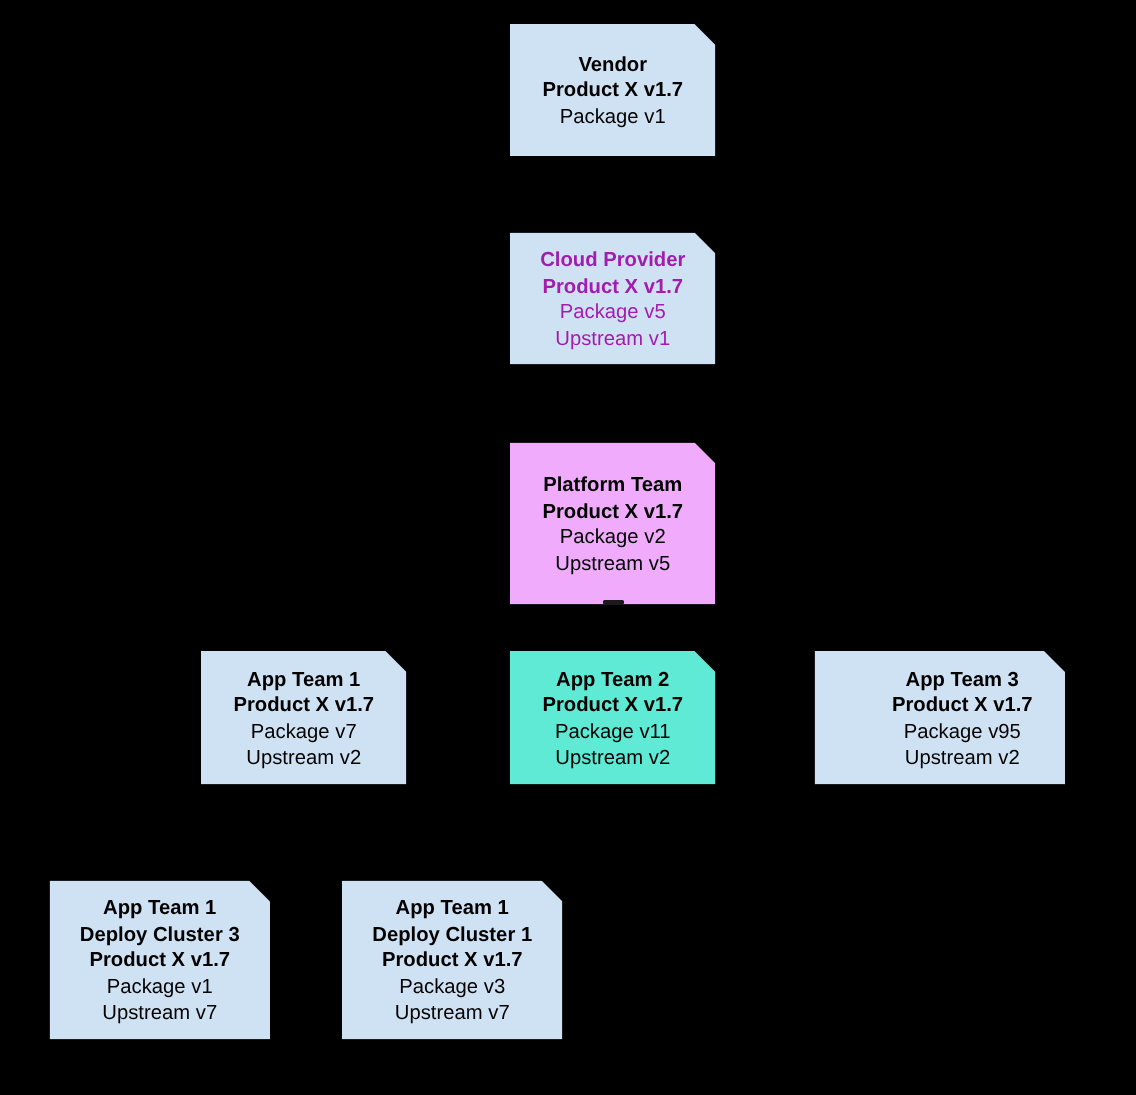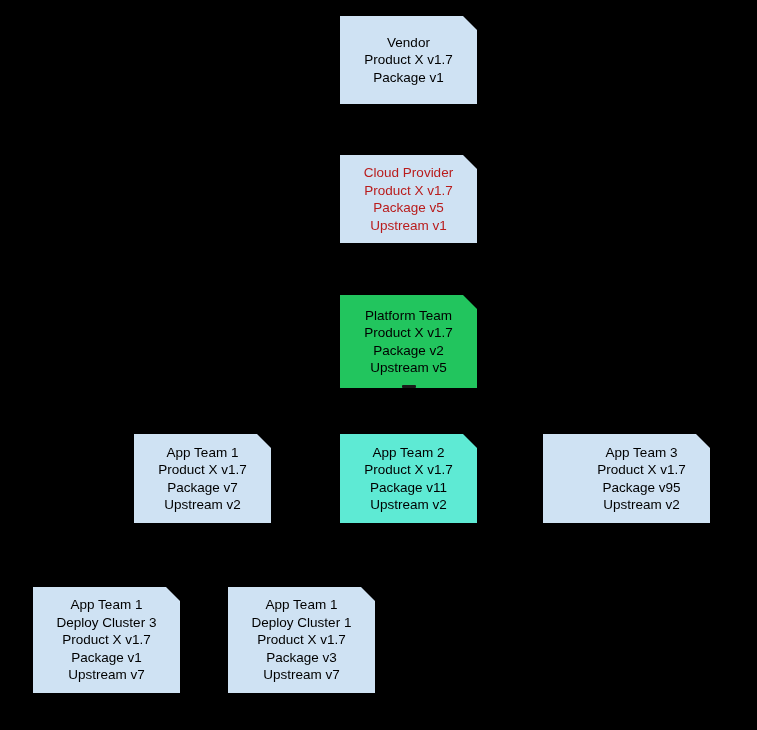--- a/index.html
+++ b/index.html
@@ -26,21 +26,21 @@
     justify-content: center;
     text-align: center;
     overflow: hidden;
   }
   .node .line {
     font-size: 13.5px;
     line-height: 17.5px;
     white-space: nowrap;
   }
   .node .line.bold {
-    font-weight: normal;
+    font-weight: bold;
   }
   .fragment {
     position: absolute;
     bottom: 0;
     left: 50%;
     transform: translateX(-50%);
     width: 14px;
     height: 3px;
     background: #1a1a1a;
     border-radius: 1px;
@@ -48,27 +48,27 @@
 </style>
 </head>
 <body>
 
 <div id="canvas" style="width: 757px; height: 730px; background: rgb(0, 0, 0);">
     <div class="node" style="left: 340px; top: 16px; width: 137px; height: 88px; background: rgb(207, 226, 243); color: rgb(0, 0, 0);">
       <div class="line bold">Vendor</div>
       <div class="line bold">Product X v1.7</div>
       <div class="line">Package v1</div>
     </div>
-    <div class="node" style="left: 340px; top: 155px; width: 137px; height: 88px; background: rgb(207, 226, 243); color: #b91c1c;">
+    <div class="node" style="left: 340px; top: 155px; width: 137px; height: 88px; background: rgb(207, 226, 243); color: #a21caf;">
       <div class="line bold">Cloud Provider</div>
       <div class="line bold">Product X v1.7</div>
       <div class="line">Package v5</div>
       <div class="line">Upstream v1</div>
     </div>
-    <div class="node" style="left: 340px; top: 295px; width: 137px; height: 93px; background: #22c55e; color: rgb(0, 0, 0);">
+    <div class="node" style="left: 340px; top: 295px; width: 137px; height: 108px; background: #f0abfc; color: rgb(0, 0, 0);">
       <div class="line bold">Platform Team</div>
       <div class="line bold">Product X v1.7</div>
       <div class="line">Package v2</div>
       <div class="line">Upstream v5</div>
       <div class="fragment"></div>
     </div>
     <div class="node" style="left: 134px; top: 434px; width: 137px; height: 89px; background: rgb(207, 226, 243); color: rgb(0, 0, 0);">
       <div class="line bold">App Team 1</div>
       <div class="line bold">Product X v1.7</div>
       <div class="line">Package v7</div>

